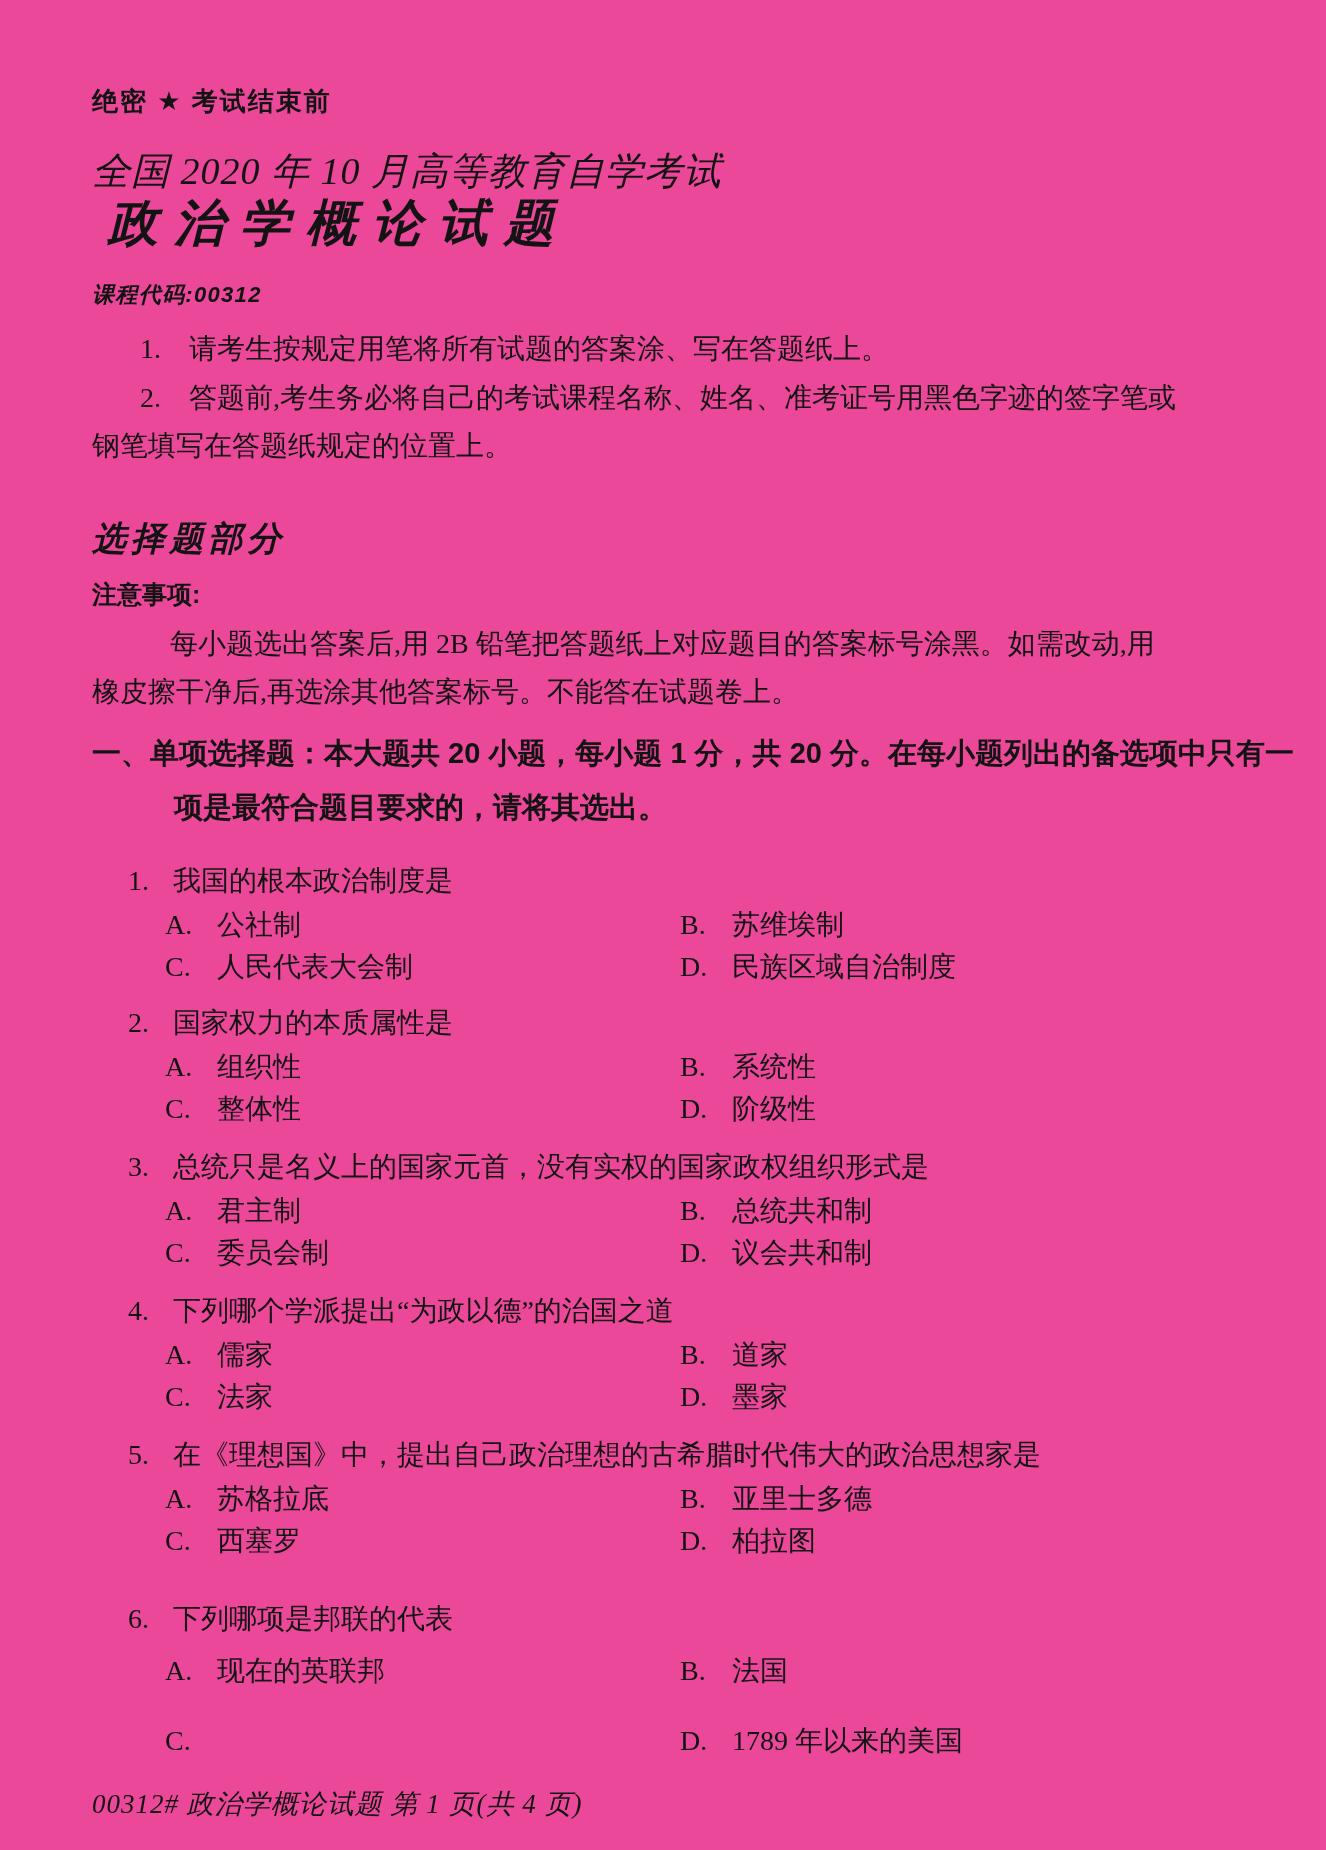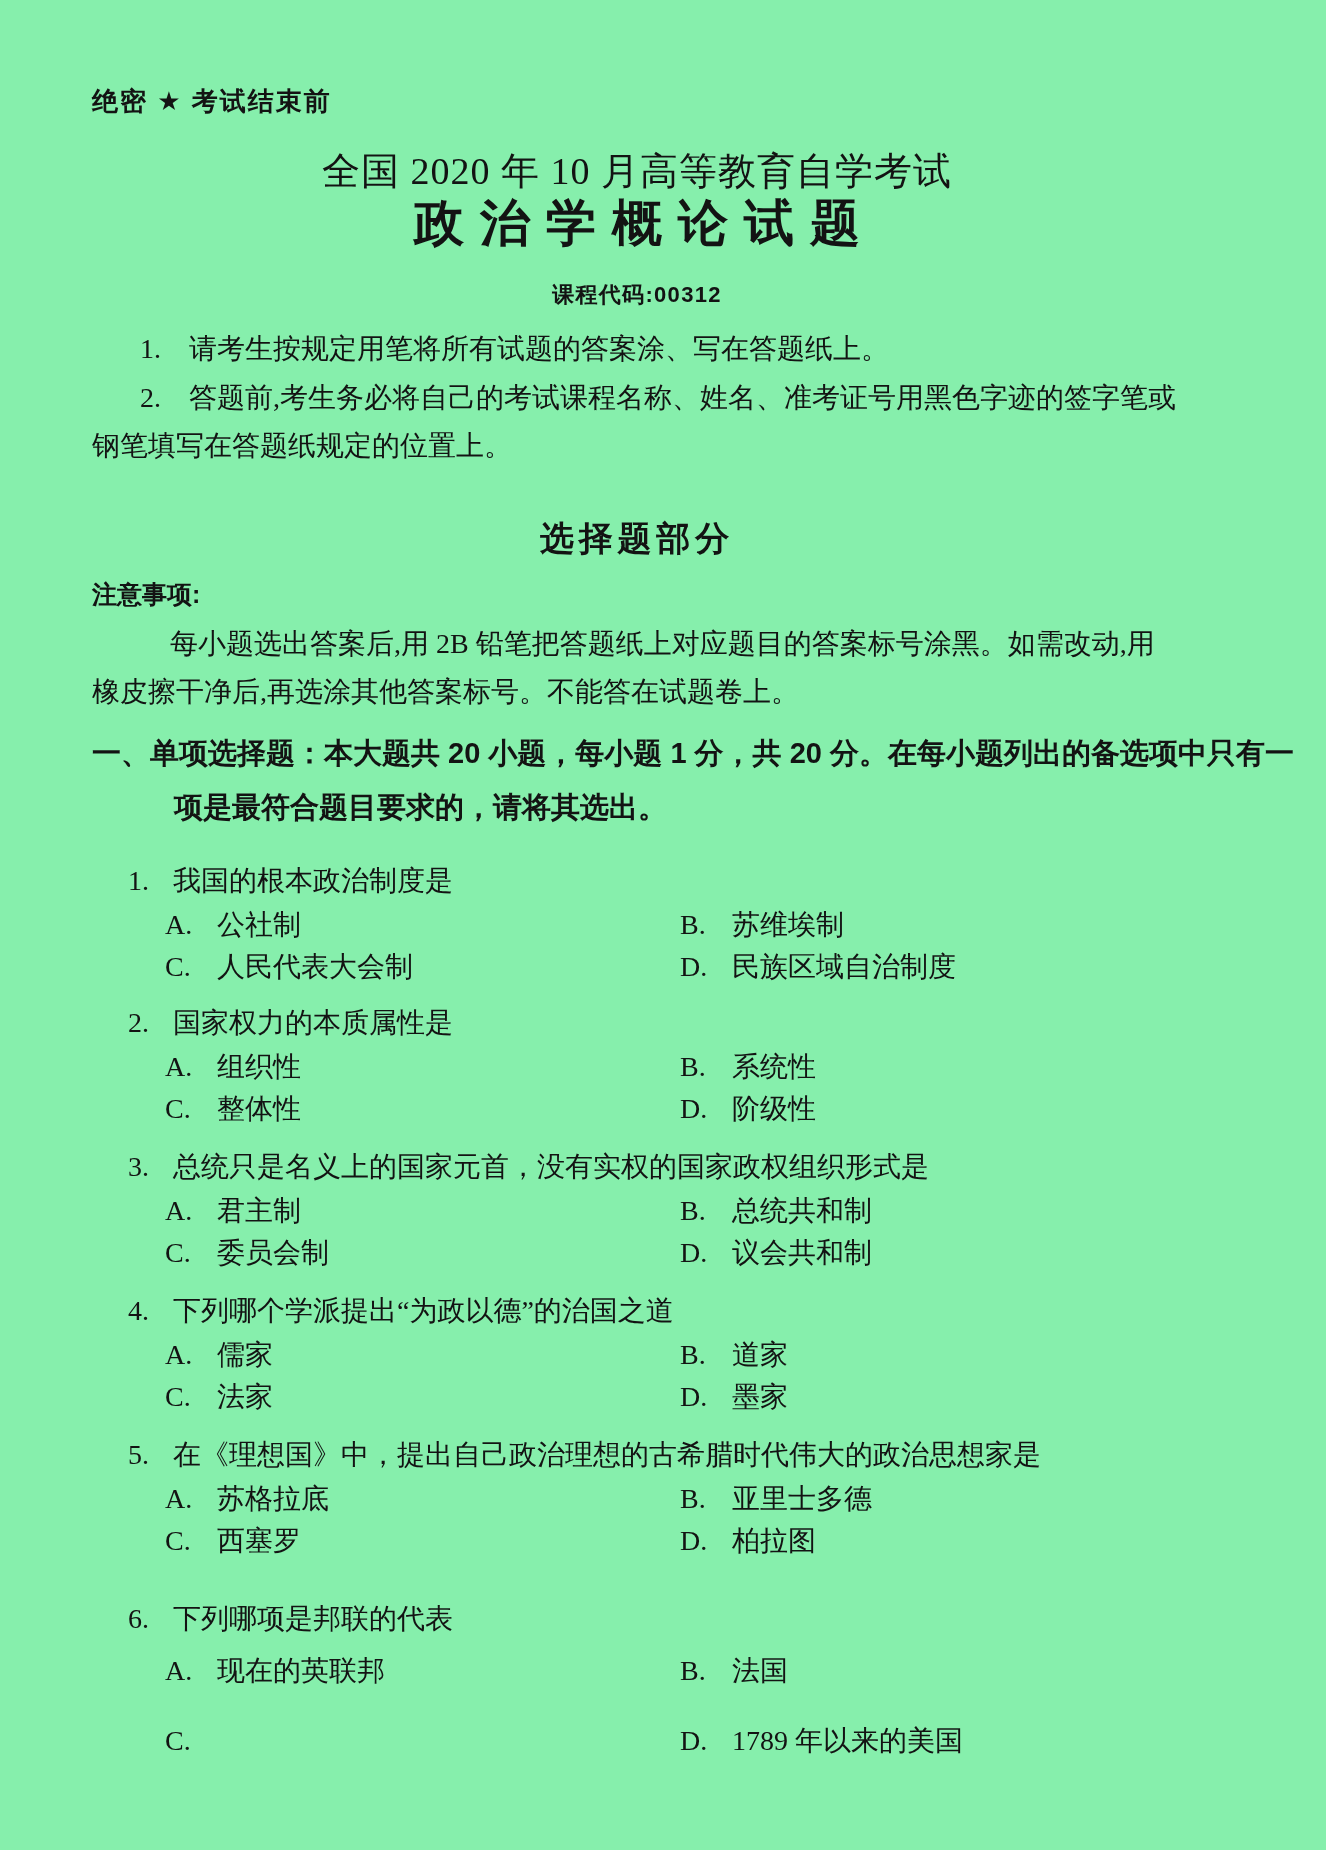--- a/index.html
+++ b/index.html
@@ -1,27 +1,27 @@
 <!DOCTYPE html>
 <html lang="zh"><head>
 <meta charset="utf-8">
 <style>
   html,body{margin:0;padding:0;background:#e8e8e8;}
   .page{
     position:relative;
     width:1326px;height:1850px;
     margin:0 auto;
-    background:#86efac;
+    background:#ec4899;
     color:#131313;
     overflow:hidden;
     font-family:"Liberation Serif","DejaVu Serif",serif;
   }
   .abs{position:absolute;left:92px;width:1090px;}
   .sans{font-family:"Liberation Sans","DejaVu Sans",sans-serif;}
-  .center{text-align:center;}
+  .center{text-align:left;font-style:italic;}
 
   .security{top:84px;font-weight:bold;font-size:26px;letter-spacing:2px;}
   .exam-title{top:146px;font-size:38px;letter-spacing:1px;}
   .paper-title{top:190px;font-size:50px;font-weight:bold;letter-spacing:0.32em;padding-left:0.32em;box-sizing:border-box;}
   .course-code{top:280px;font-size:22px;font-weight:bold;letter-spacing:0.06em;}
 
   .instruction{font-size:28px;line-height:48px;text-indent:48px;}
   .inst-1{top:325px;}
   .inst-2{top:374px;}
 
@@ -209,14 +209,15 @@
       <div class="q-opt">
           <span class="opt-label">C.</span>
         </div>
       <div class="q-opt">
           <span class="opt-label">D.</span>
           <span class="opt-text">1789 年以来的美国</span>
         </div>
     </div>
   </div>
 
+  <div class="abs center footer">00312# 政治学概论试题 第 1 页(共 4 页)</div>
 
 </div>
 
 </body></html>

